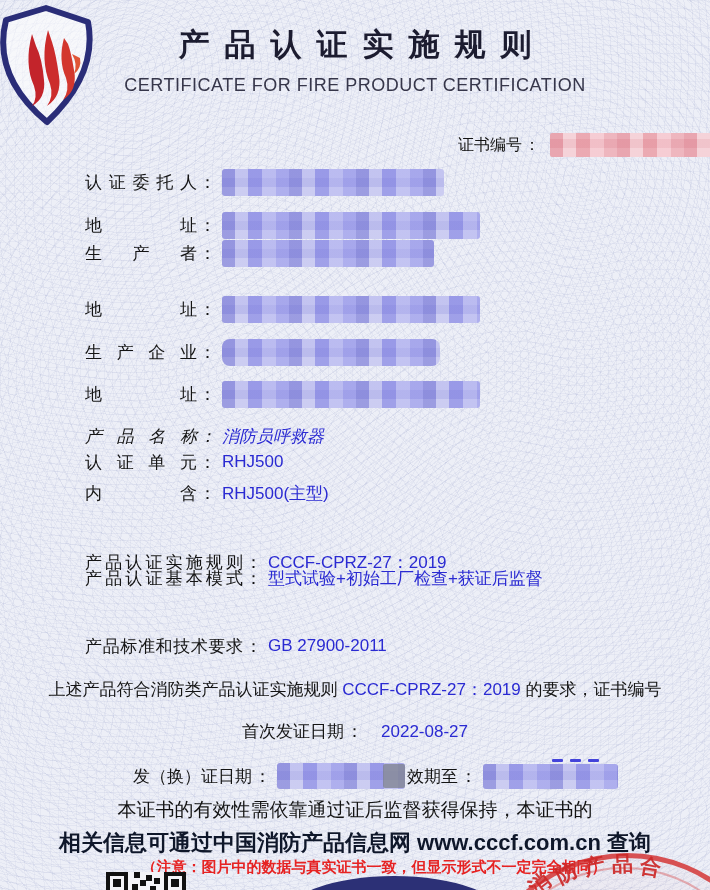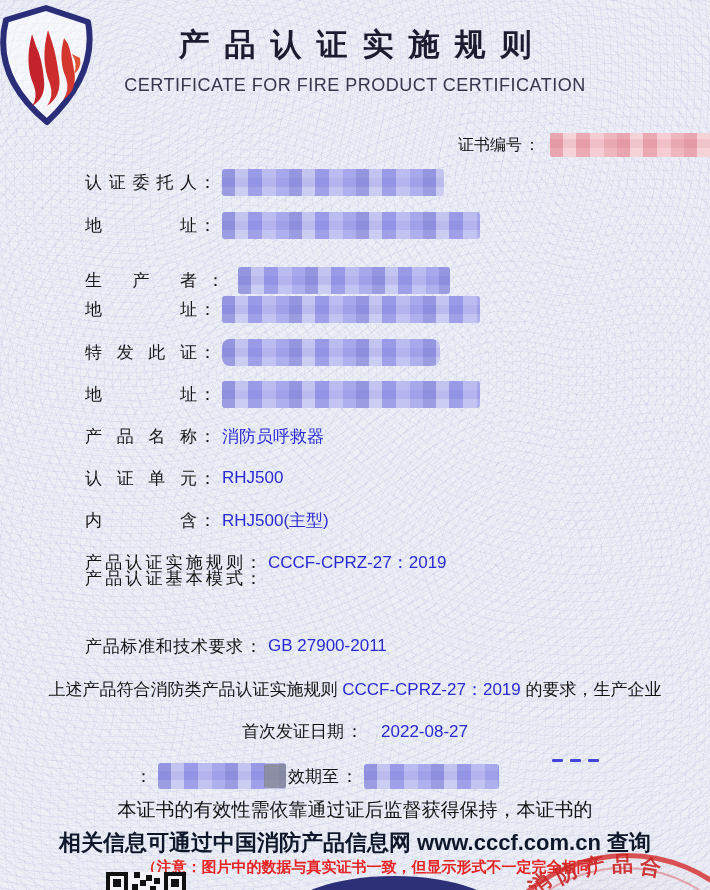--- a/index.html
+++ b/index.html
@@ -84,79 +84,81 @@
 <div class="row" style="top:168px;">
   <span class="lbl">认证委托人</span>
     <span class="colon">：</span>
   <div class="mosaic" style="width:222px;"></div>
 </div>
 <div class="row" style="top:211px;">
   <span class="lbl">地址</span>
     <span class="colon">：</span>
   <div class="mosaic" style="width:258px;"></div>
 </div>
-<div class="row" style="top:266px;gap:8px;">
+<div class="row" style="top:239px;">
   <span class="lbl">生产者</span>
     <span class="colon">：</span>
   <div class="mosaic" style="width:212px;"></div>
 </div>
 <div class="row" style="top:295px;">
   <span class="lbl">地址</span>
     <span class="colon">：</span>
   <div class="mosaic" style="width:258px;"></div>
 </div>
 <div class="row" style="top:338px;">
-  <span class="lbl">特发此证</span>
+  <span class="lbl">生产企业</span>
     <span class="colon">：</span>
   <div class="mosaic" style="width:218px;border-radius:8px;"></div>
 </div>
 <div class="row" style="top:380px;">
   <span class="lbl">地址</span>
     <span class="colon">：</span>
   <div class="mosaic" style="width:258px;"></div>
 </div>
-<div class="row" style="top:422px;">
+<div class="row" style="top:422px;font-style:italic;">
   <span class="lbl">产品名称</span>
     <span class="colon">：</span>
   <span class="val">消防员呼救器</span>
 </div>
-<div class="row" style="top:464px;">
+<div class="row" style="top:448px;">
   <span class="lbl">认证单元</span>
     <span class="colon">：</span>
   <span class="val">RHJ500</span>
 </div>
-<div class="row" style="top:506px;">
+<div class="row" style="top:479px;">
   <span class="lbl">内含</span>
     <span class="colon">：</span>
   <span class="val">RHJ500(主型)</span>
 </div>
 <div class="row" style="top:548px;">
   <span class="lbl-wide">产品认证实施规则</span>
     <span class="colon">：</span>
   <span class="val">CCCF-CPRZ-27：2019</span>
 </div>
 <div class="row" style="top:564px;">
   <span class="lbl-wide">产品认证基本模式</span>
     <span class="colon">：</span>
+  <span class="val">型式试验+初始工厂检查+获证后监督</span>
 </div>
 <div class="row" style="top:632px;">
   <span class="lbl-wide">产品标准和技术要求</span>
     <span class="colon">：</span>
   <span class="val">GB 27900-2011</span>
 </div>
 
 <div class="abs center statement">
-  <span>上述产品符合消防类产品认证实施规则 </span><span class="code">CCCF-CPRZ-27：2019</span><span> 的要求，生产企业</span>
+  <span>上述产品符合消防类产品认证实施规则 </span><span class="code">CCCF-CPRZ-27：2019</span><span> 的要求，证书编号</span>
 </div>
 
 <div class="abs center first-issue">
   <span>首次发证日期</span><span class="colon">：</span><span class="val">2022-08-27</span>
 </div>
 
 <div class="row date-row">
+  <span>发（换）证日期</span>
     <span class="colon">：</span>
   <div class="mosaic" style="width:128px;height:26px;">
       <div class="gray-cell"></div>
     </div>
   <span style="margin-left:2px;">效期至</span>
     <span class="colon">：</span>
   <div class="mosaic" style="width:135px;height:25px;"></div>
 </div>
 <div class="dash abs" style="left:552px;top:759px;"></div>
 <div class="dash abs" style="left:570px;top:759px;"></div>

